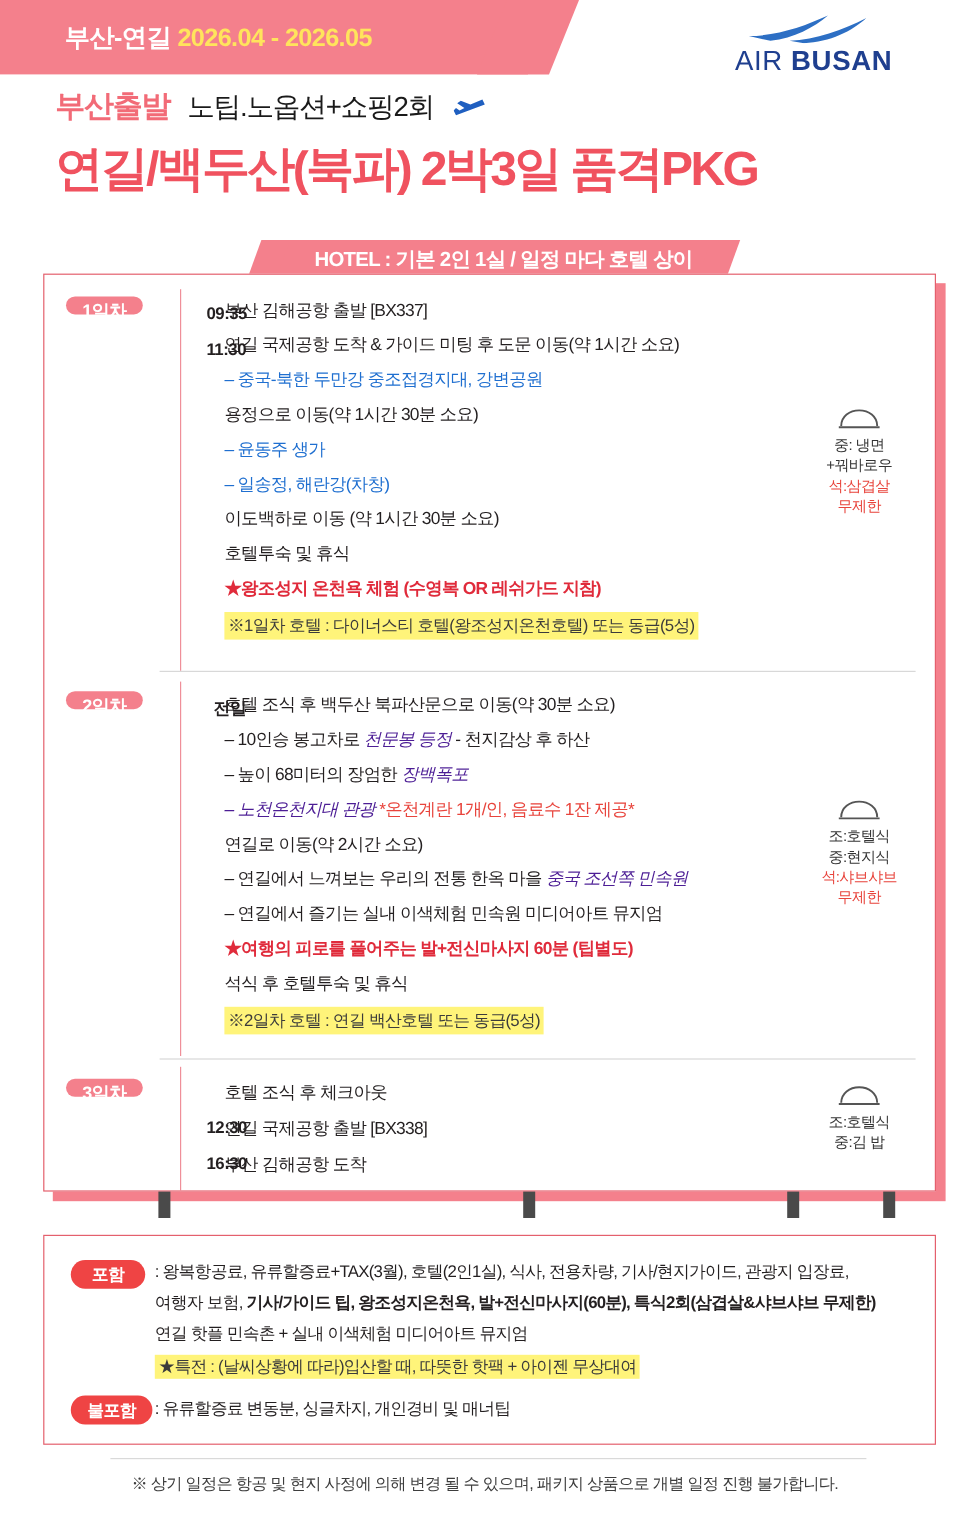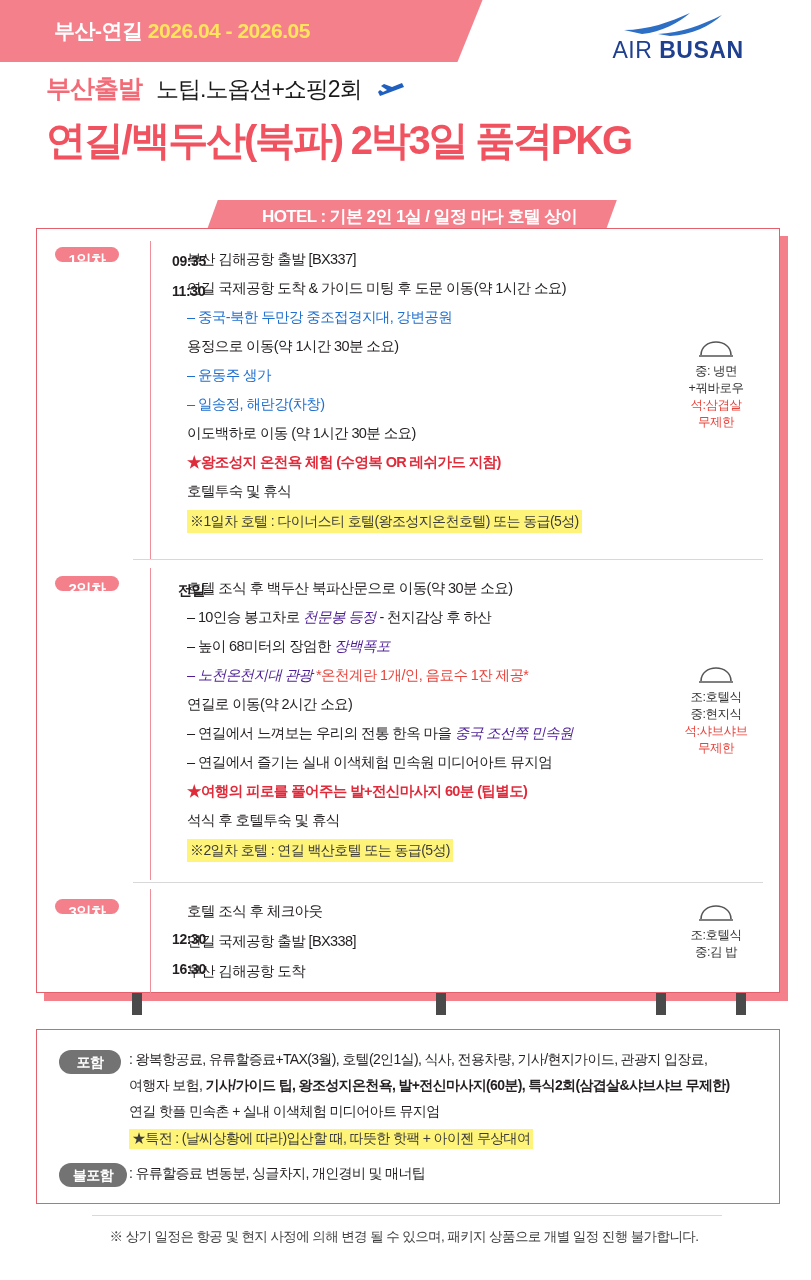--- a/index.html
+++ b/index.html
@@ -116,21 +116,21 @@
   .meal-l{ font-size:12.5px; line-height:17px; letter-spacing:-0.5px; color:#333; }
   .meal-l.red{ color:#e8443c; }
 
   
   .inc-box{
     position:absolute; top:1029px; left:36px; width:744px; height:175px;
     border:1px solid #e4606d; background:#fff;
   }
   .tagpill{
     position:absolute; left:22px; width:62px; height:24px; border-radius:12px;
-    background:#737373; color:#fff; font-size:14px; font-weight:bold;
+    background:#ef4444; color:#fff; font-size:14px; font-weight:bold;
     text-align:center; line-height:24px; letter-spacing:-0.5px;
   }
   .inc-line{ position:absolute; left:92px; font-size:14px; letter-spacing:-0.65px; color:#231f20; }
   .inc-line b{ font-weight:bold; }
 
   .footnote{
     position:absolute; top:1228px; left:0; width:808px; text-align:center;
     font-size:13.5px; color:#3d3d3d; letter-spacing:-0.6px;
   }
   .fn-line{
@@ -183,22 +183,22 @@
     <div class="time" style="top:54px;left:135px;">11:30</div>
 
     <div class="items" style="top:20px;">
       <div class="it">부산 김해공항 출발 [BX337]</div>
       <div class="it">연길 국제공항 도착 &amp; 가이드 미팅 후 도문 이동(약 1시간 소요)</div>
       <div class="it blue">– 중국-북한 두만강 중조접경지대, 강변공원</div>
       <div class="it">용정으로 이동(약 1시간 30분 소요)</div>
       <div class="it blue">– 윤동주 생가</div>
       <div class="it blue">– 일송정, 해란강(차창)</div>
       <div class="it">이도백하로 이동 (약 1시간 30분 소요)</div>
+      <div class="it">호텔투숙 및 휴식</div>
       <div class="it red-b">★왕조성지 온천욕 체험 (수영복 OR 레쉬가드 지참)</div>
-      <div class="it">호텔투숙 및 휴식</div>
       <div class="it"><span class="hl">※1일차 호텔 : 다이너스티 호텔(왕조성지온천호텔) 또는 동급(5성)</span></div>
     </div>
 
     <div class="meals" style="top:110px;">
       <svg class="meal-icon" width="36" height="20" viewBox="0 0 36 20">
         <path d="M3 16 C3 8 10 3 18 3 C26 3 33 8 33 16" fill="none" stroke="#555" stroke-width="1.6"></path>
         <line x1="1" y1="17" x2="35" y2="17" stroke="#555" stroke-width="1.6"></line>
       </svg>
       <div class="meal-l">중: 냉면</div>
       <div class="meal-l">+꿔바로우</div>

